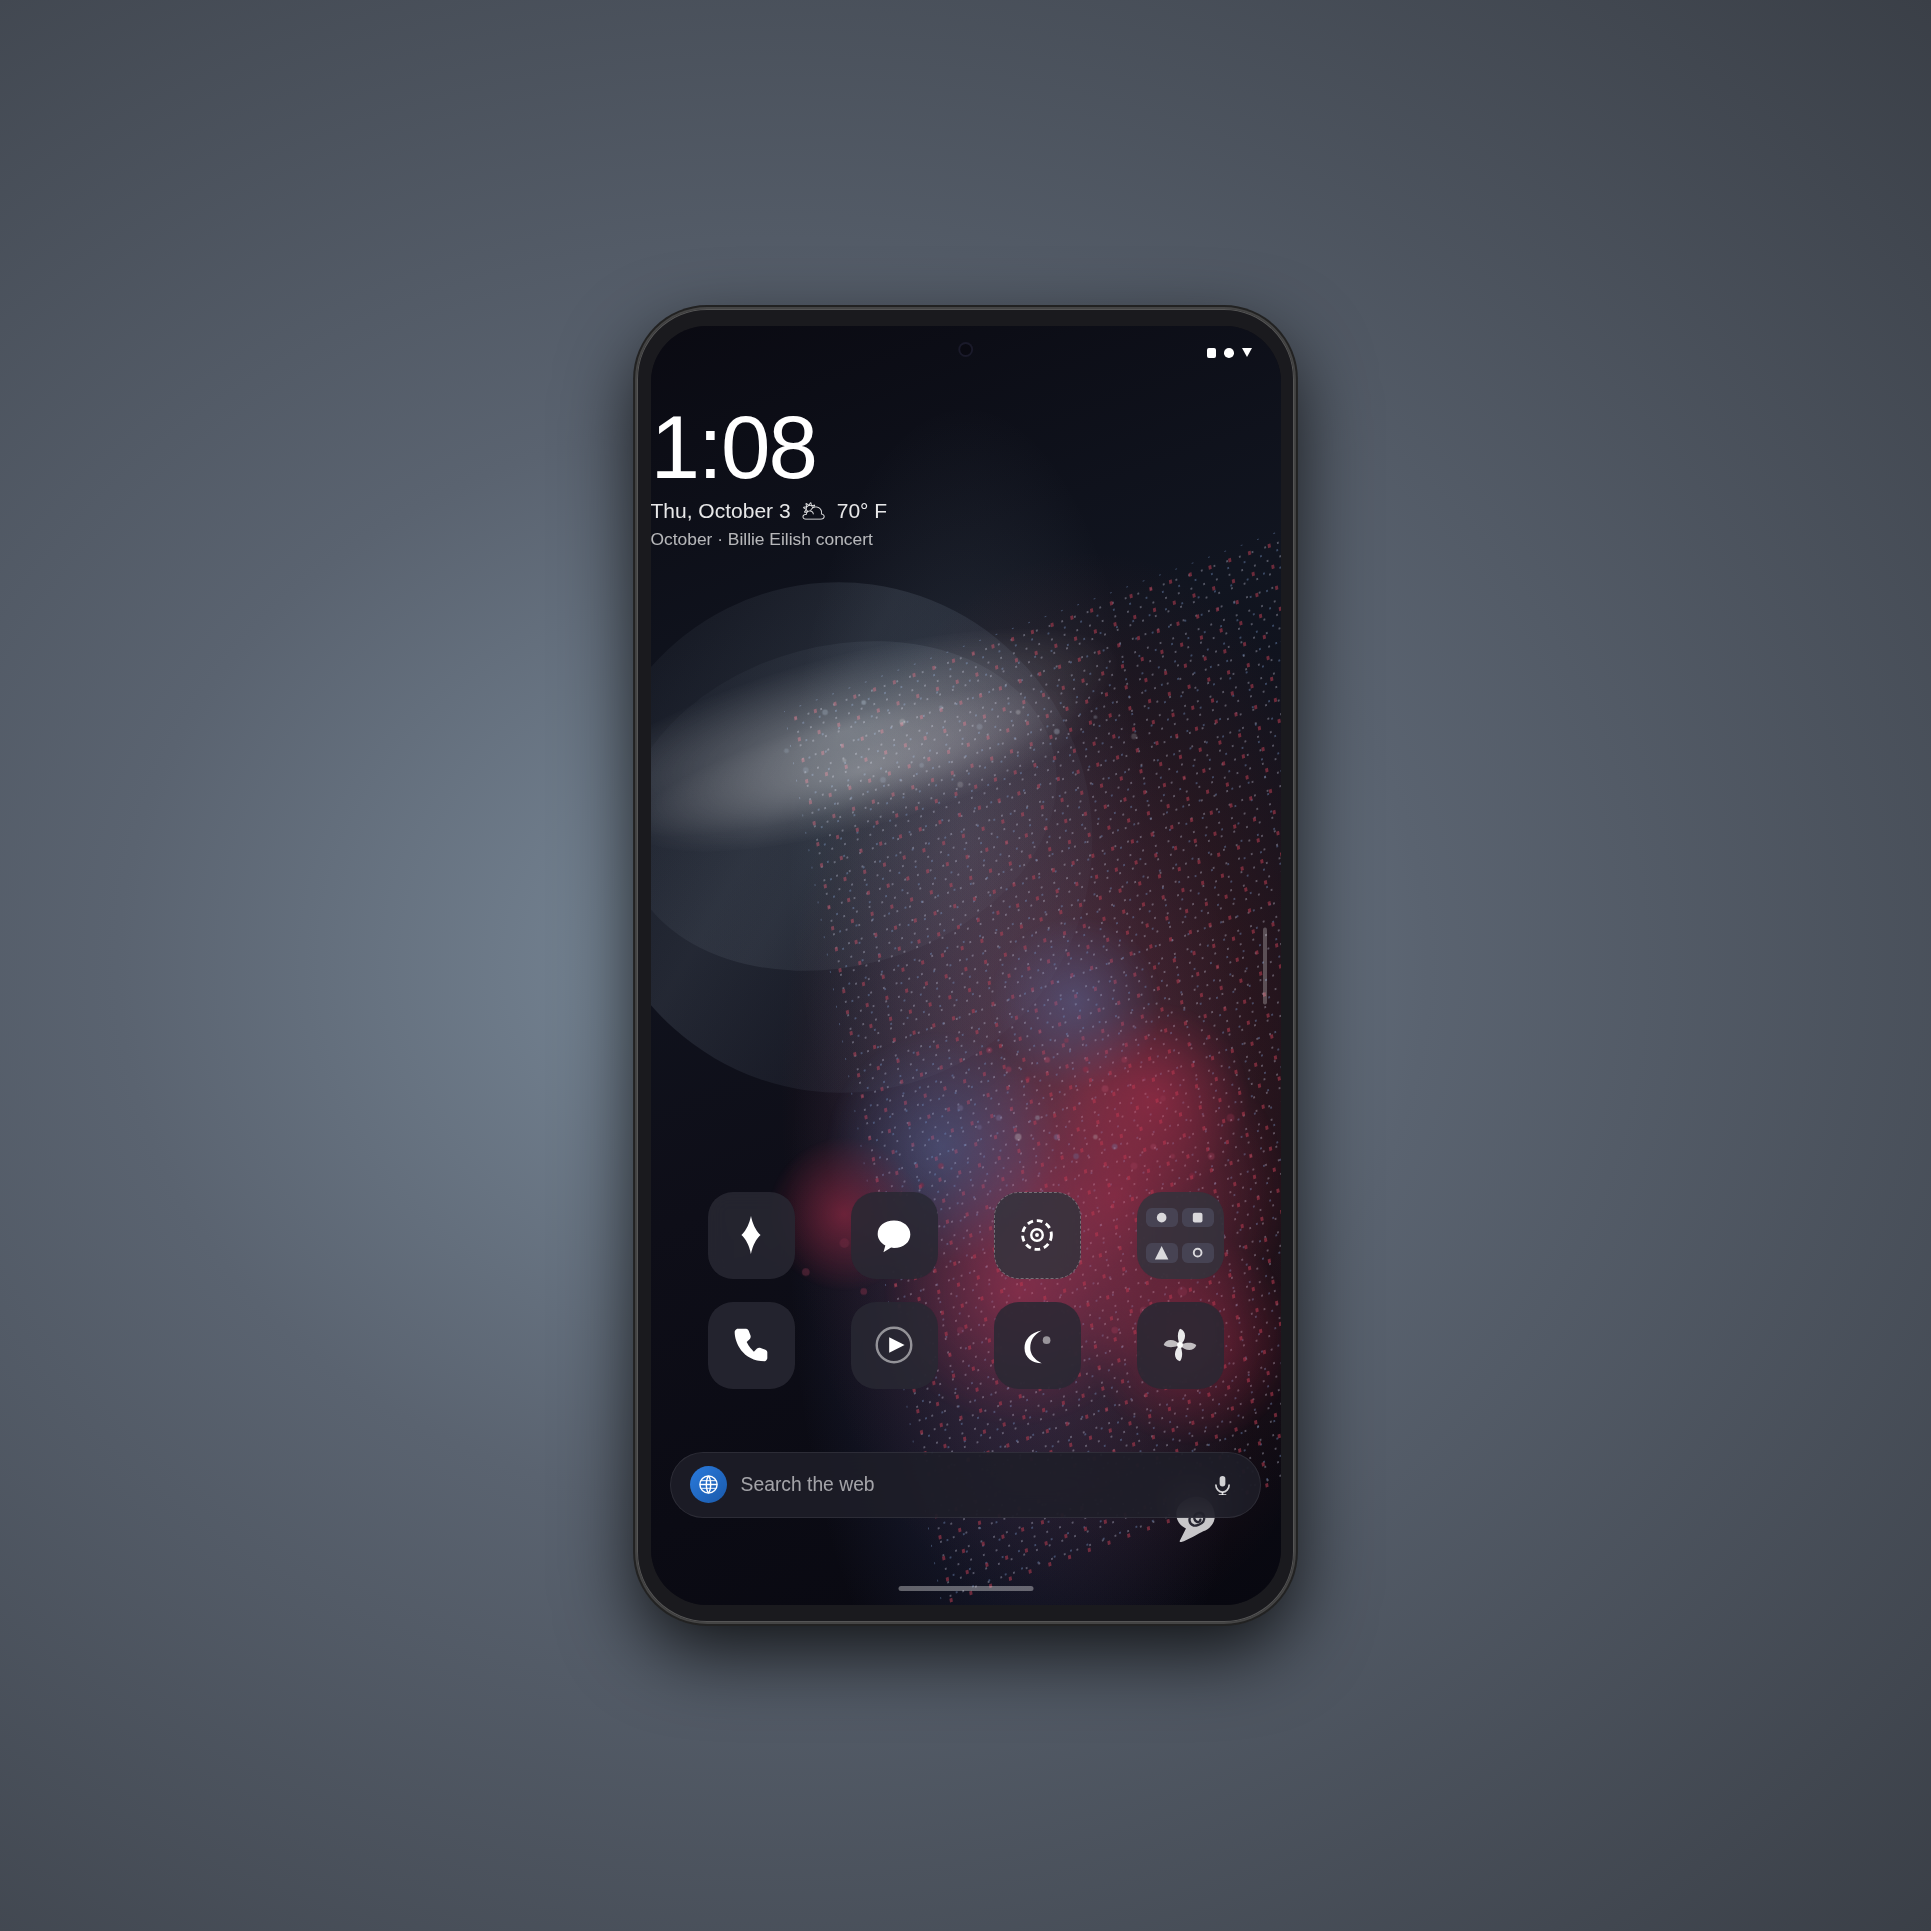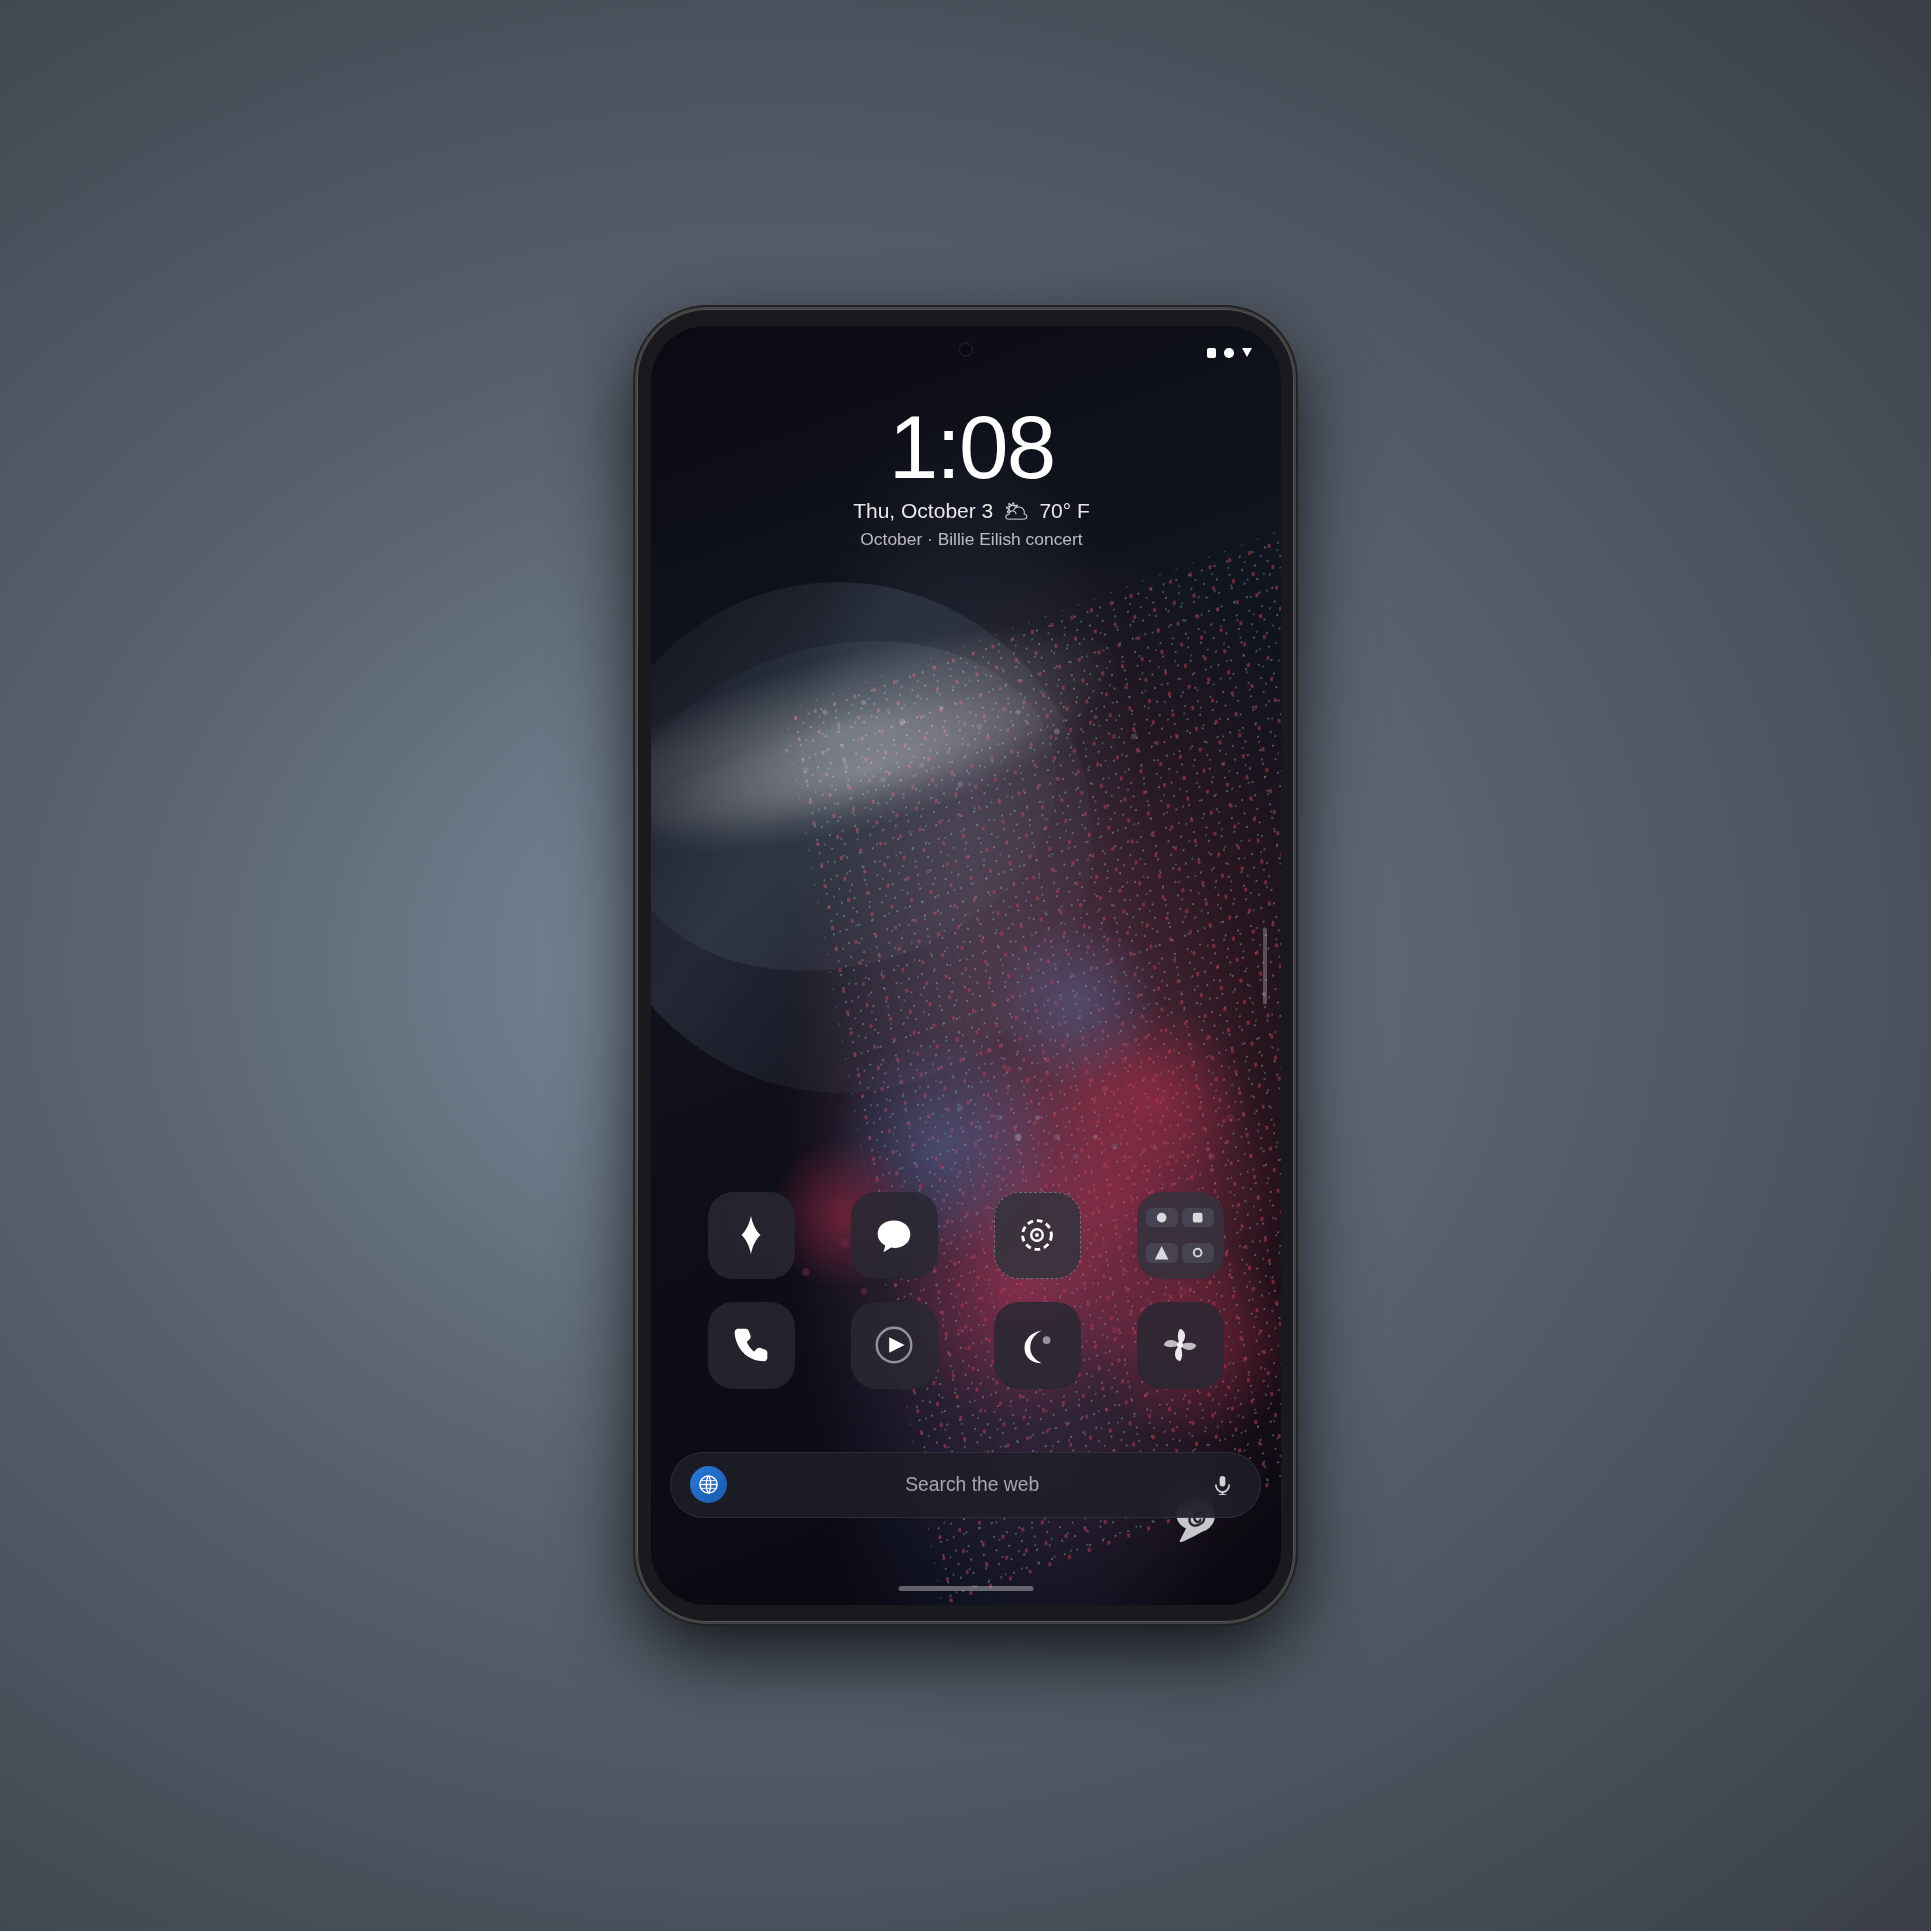--- a/index.html
+++ b/index.html
@@ -133,22 +133,21 @@
       height: 0;
       border-left: 5.8px solid transparent;
       border-right: 5.8px solid transparent;
       border-top: 9.7px solid white;
     }
 
     
     .clock-area {
       position: absolute;
       top: 77px;
-      left: 12px; right: 0;
-      text-align: center;
+      left: 0; right: 0;
       z-index: 10;
     }
 
     .clock-time {
       font-size: 89px;
       font-weight: 300;
       color: white;
       letter-spacing: -1.9px;
       line-height: 1;
     }
@@ -247,21 +246,20 @@
       height: 66px;
       background: rgba(30,30,40,0.88);
       border-radius: 33px;
       display: flex;
       align-items: center;
       padding: 0 19.3px;
       backdrop-filter: blur(19.3px);
       border: 1px solid rgba(255,255,255,0.08);
       z-index: 10;
       cursor: pointer;
-      text-align: center;
     }
 
     .search-globe {
       width: 37px;
       height: 37px;
       border-radius: 50%;
       background: linear-gradient(135deg, #2a7adc, #1a5aab);
       display: flex;
       align-items: center;
       justify-content: center;

